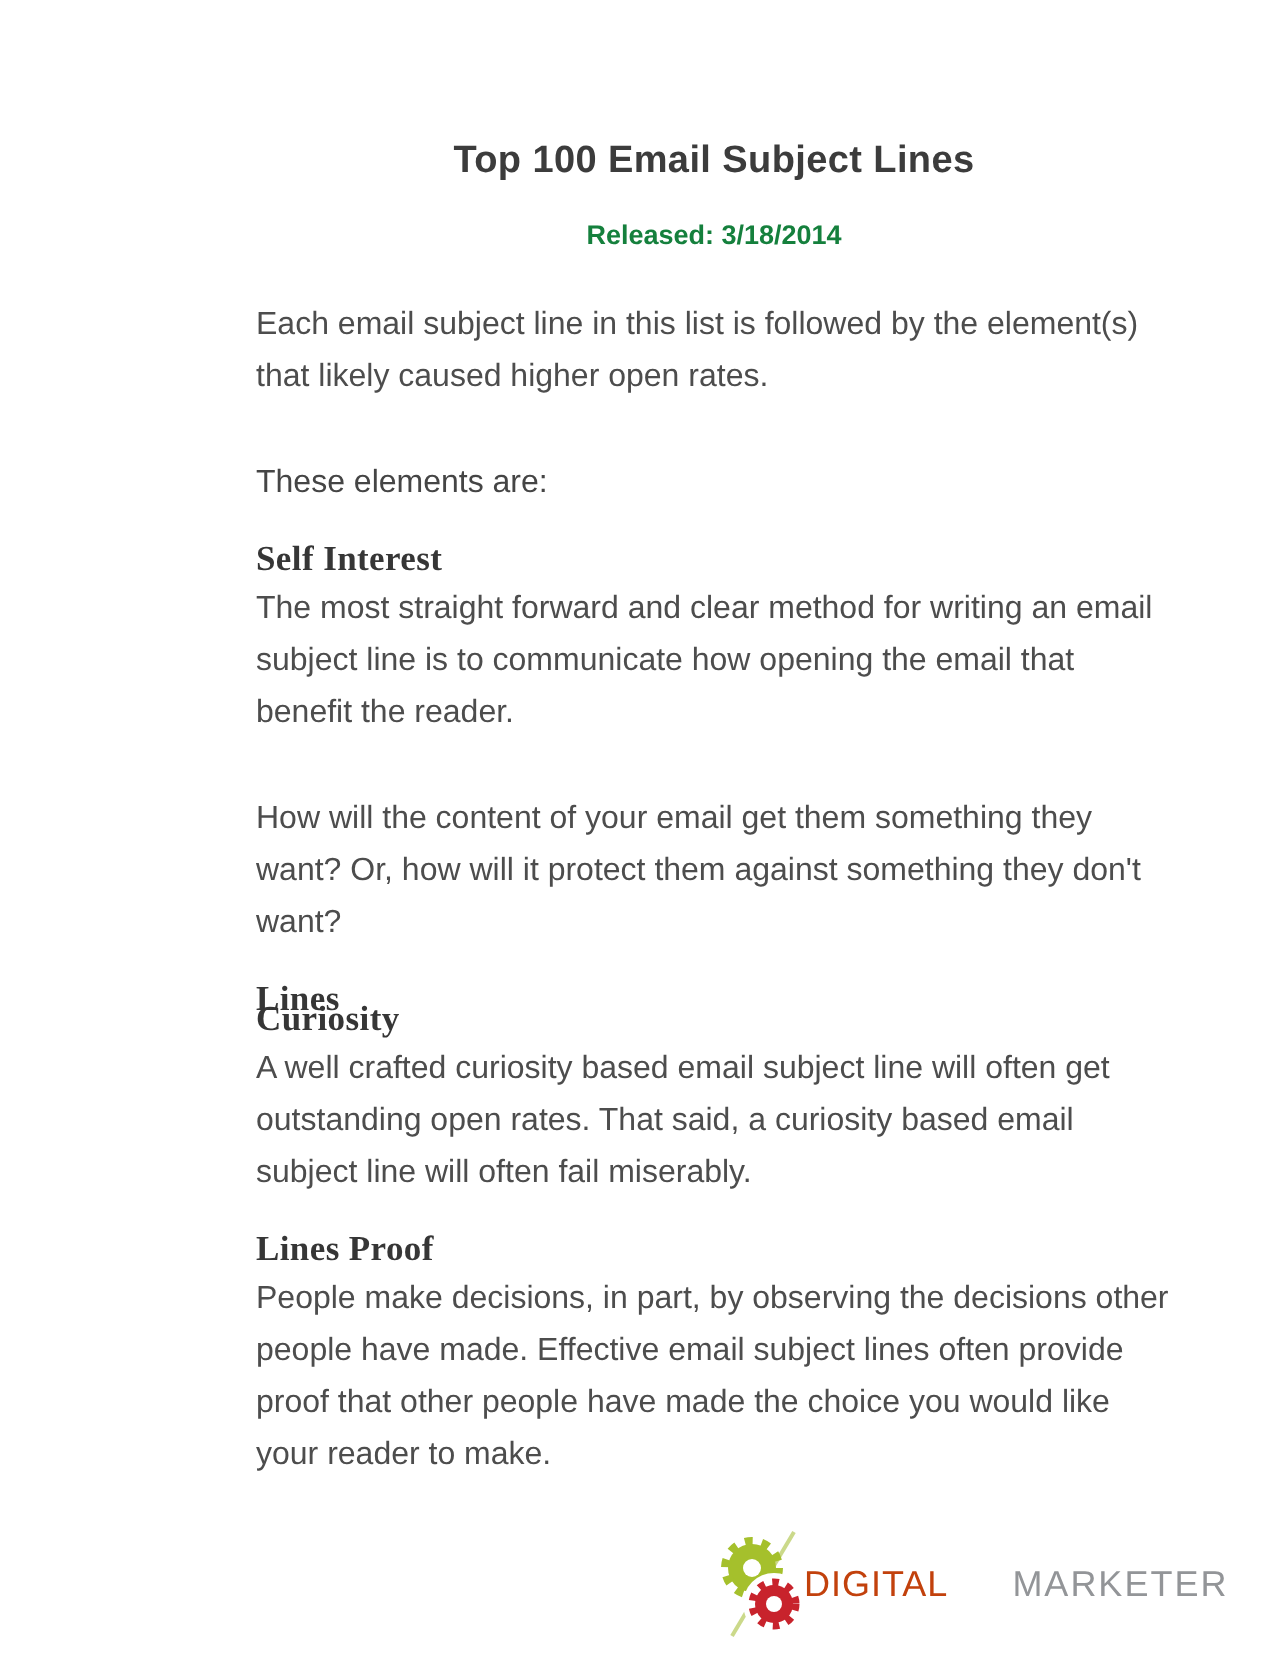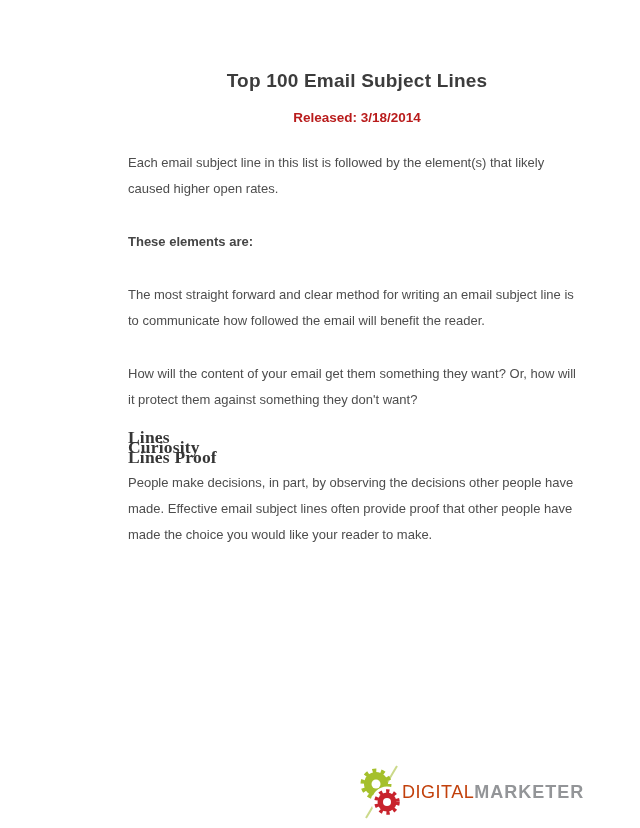--- a/index.html
+++ b/index.html
@@ -26,33 +26,33 @@
     font-size: 19px;
     font-weight: 700;
     color: #3c3c3c;
     letter-spacing: 0.2px;
   }
   .released {
     margin: 18px 0 0 0;
     text-align: center;
     font-size: 13.5px;
     font-weight: 700;
-    color: #b91c1c;
+    color: #15803d;
   }
   .body-text {
     margin: 0 0 27px 0;
-    font-size: 13px;
+    font-size: 16px;
     line-height: 26px;
     color: #4d4d4d;
   }
   .intro {
     margin-top: 25px;
   }
   .elements-label {
-    font-weight: 700;
+    font-weight: 400;
     color: #454545;
   }
   .section-heading {
     margin: -13px 0 2px 0;
     font-family: "Liberation Serif", serif;
     font-size: 17.5px;
     font-weight: 700;
     color: #363636;
     letter-spacing: 0.2px;
   }
@@ -74,50 +74,53 @@
     white-space: nowrap;
     font-size: 18px;
     line-height: 18px;
   }
   .logo-word-primary {
     font-weight: 400;
     color: #c2410c;
     letter-spacing: 0.5px;
   }
   .logo-word-secondary {
-    font-weight: 700;
+    font-weight: 400;
     color: #939598;
     letter-spacing: 1px;
+    margin-left: 32px;
   }
 </style>
 </head>
 <body>
 
 <div class="page">
   <div class="content">
 
     <h1 class="doc-title">Top 100 Email Subject Lines</h1>
 
     <p class="released">Released: 3/18/2014</p>
 
     <p class="body-text intro">Each email subject line in this list is followed by the element(s) that likely caused higher open rates.</p>
 
     <p class="body-text elements-label">These elements are:</p>
 
     <section>
-      <p class="body-text">The most straight forward and clear method for writing an email subject line is to communicate how followed the email will benefit the reader.</p>
+      <h2 class="section-heading">Self Interest</h2>
+      <p class="body-text">The most straight forward and clear method for writing an email subject line is to communicate how opening the email that benefit the reader.</p>
       <p class="body-text">How will the content of your email get them something they want? Or, how will it protect them against something they don't want?</p>
     </section>
 
     <section>
       <h2 class="section-heading">Lines</h2>
     </section>
 
     <section>
       <h2 class="section-heading">Curiosity</h2>
+      <p class="body-text">A well crafted curiosity based email subject line will often get outstanding open rates.  That said, a curiosity based email subject line will often fail miserably.</p>
     </section>
 
     <section>
       <h2 class="section-heading">Lines Proof</h2>
       <p class="body-text">People make decisions, in part, by observing the decisions other people have made.  Effective email subject lines often provide proof that other people have made the choice you would like your reader to make.</p>
     </section>
 
   </div>
 
   <div class="footer-logo">

